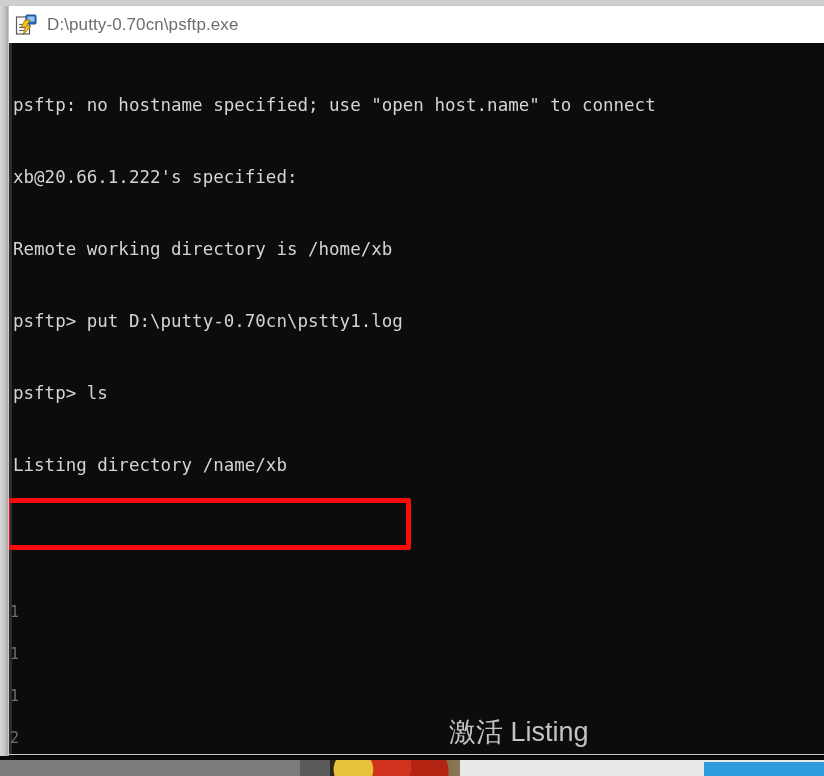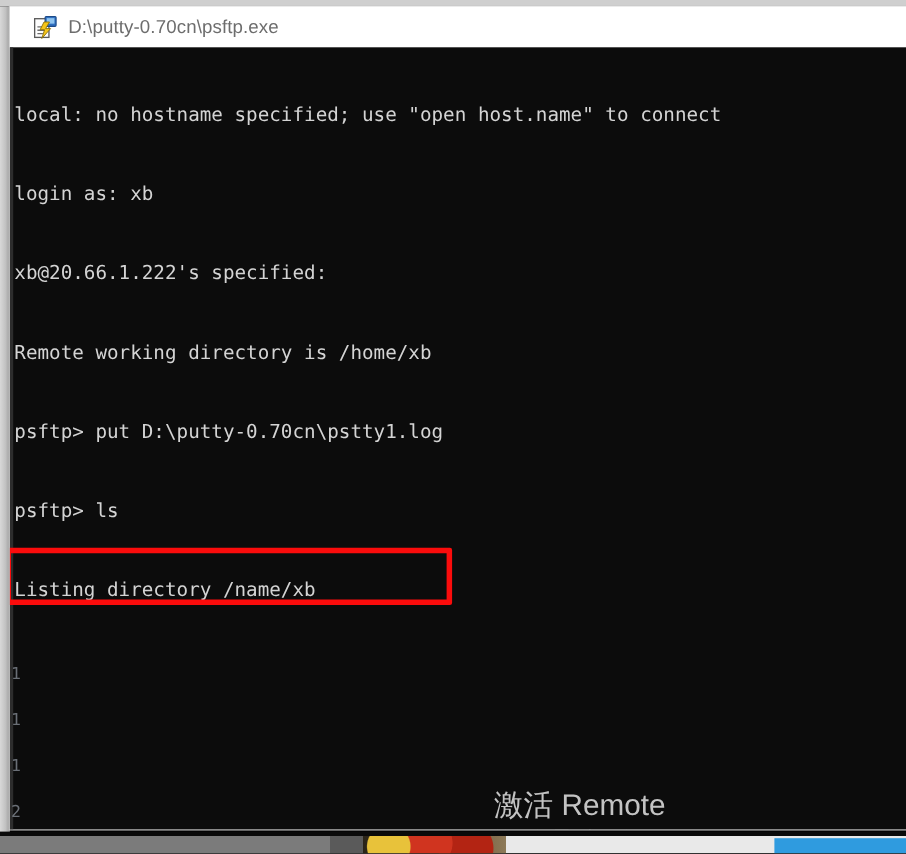--- a/index.html
+++ b/index.html
@@ -83,21 +83,21 @@
     box-shadow: 0 0 0 1px #c8c8c8;
   }
 
   
   #title-bar {
     position: relative;
     height: 37px;
     background: #ffffff;
     display: flex;
     align-items: center;
-    padding-left: 20px;
+    padding-left: 5px;
     box-sizing: border-box;
   }
   #title-icon {
     width: 26px;
     height: 26px;
     position: relative;
     flex: 0 0 auto;
     margin-right: 7px;
   }
   #title-text {
@@ -216,22 +216,21 @@
           <polygon points="11,8 16,8 12.5,14 17,14 9,23 11.5,15 7.5,15" fill="#f5c518" stroke="#8a6d06" stroke-width="0.8"></polygon>
         </svg>
       </div>
       <div id="title-text">D:\putty-0.70cn\psftp.exe</div>
     </div>
 
     <div id="console">
       <div id="console-scroll-left"></div>
 
       <div id="console-text">
-        <div class="line">local: no hostname specified; use "open host.name" to connect</div>
-        <div class="line">login as: xb</div>
+        <div class="line">psftp: no hostname specified; use "open host.name" to connect</div>
         <div class="line">xb@20.66.1.222's specified:</div>
         <div class="line">Remote working directory is /home/xb</div>
         <div class="line">psftp&gt; put D:\putty-0.70cn\pstty1.log</div>
         <div class="line">psftp&gt; ls</div>
         <div class="line">Listing directory /name/xb</div>
         
         
         
         
         
@@ -247,20 +246,20 @@
       <div class="ghost-col">
         <div>1</div>
         <div>1</div>
         <div>1</div>
         <div>2</div>
       </div>
 
       <div id="red-box"></div>
 
       <div id="watermark">
-        <div id="watermark-title">激活 Remote</div>
+        <div id="watermark-title">激活 Listing</div>
         <div id="watermark-sub">转到"设置"以激活 Windows。</div>
       </div>
 
     </div>
 
   </div>
 </div>
 
 </body></html>

